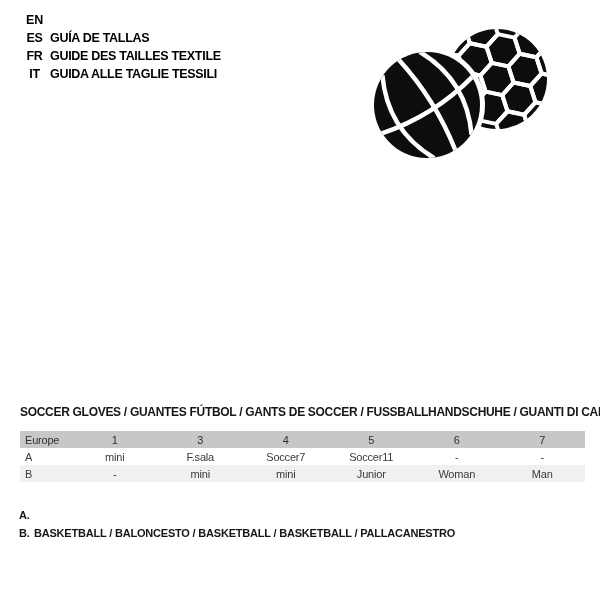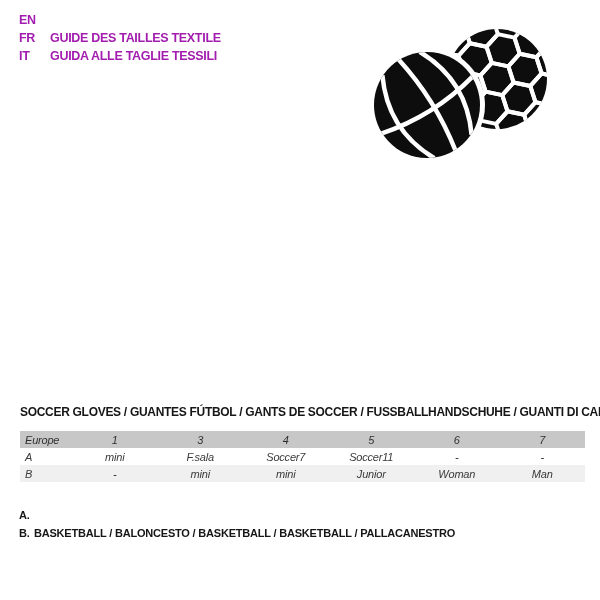--- a/index.html
+++ b/index.html
@@ -10,21 +10,21 @@
     font-family: "Liberation Sans", sans-serif;
     color: #161616;
     overflow: hidden;
   }
 
   
   .lang-list { position: absolute; left: 19px; top: 11px; }
   .lang-row { display: flex; height: 18px; align-items: center; }
   .lang-code, .lang-label {
     font-size: 12.5px; font-weight: bold; letter-spacing: -0.3px;
-    color: #a21caf; white-space: nowrap;
+    color: #000000; white-space: nowrap; text-align: center;
   }
   .lang-code { width: 31px; }
 
   
   .balls-icon { position: absolute; left: 366px; top: 12px; }
 
   
   .table-title {
     position: absolute; left: 20px; top: 405px;
     font-size: 12px; font-weight: bold; letter-spacing: -0.3px;
@@ -32,21 +32,21 @@
   }
 
   
   .size-table {
     position: absolute; left: 20px; top: 431px; width: 565px;
     border-collapse: collapse; table-layout: fixed;
     font-size: 11px; color: #3a3a3a; letter-spacing: -0.2px;
   }
   .size-table th, .size-table td {
     height: 17px; padding: 0; font-weight: normal;
-    text-align: center; vertical-align: middle; white-space: nowrap; font-style: italic;
+    text-align: center; vertical-align: middle; white-space: nowrap;
   }
   .size-table th:first-child, .size-table td:first-child {
     text-align: left; padding-left: 5px; width: 52px;
   }
   .size-table thead tr { background: #c7c7c7; }
   .size-table thead th { color: #303030; }
   .size-table tbody tr.row-b { background: #f0f0f0; }
 
   
   .footnotes { position: absolute; left: 19px; top: 506px; }
@@ -58,20 +58,24 @@
   .footnote-marker { width: 15px; }
 </style>
 </head>
 <body>
 
 <div>
 
   <div class="lang-list">
     <div class="lang-row">
       <span class="lang-code">EN</span>
+    </div>
+    <div class="lang-row">
+      <span class="lang-code">ES</span>
+      <span class="lang-label">GUÍA DE TALLAS</span>
     </div>
     <div class="lang-row">
       <span class="lang-code">FR</span>
       <span class="lang-label">GUIDE DES TAILLES TEXTILE</span>
     </div>
     <div class="lang-row">
       <span class="lang-code">IT</span>
       <span class="lang-label">GUIDA ALLE TAGLIE TESSILI</span>
     </div>
   </div>

